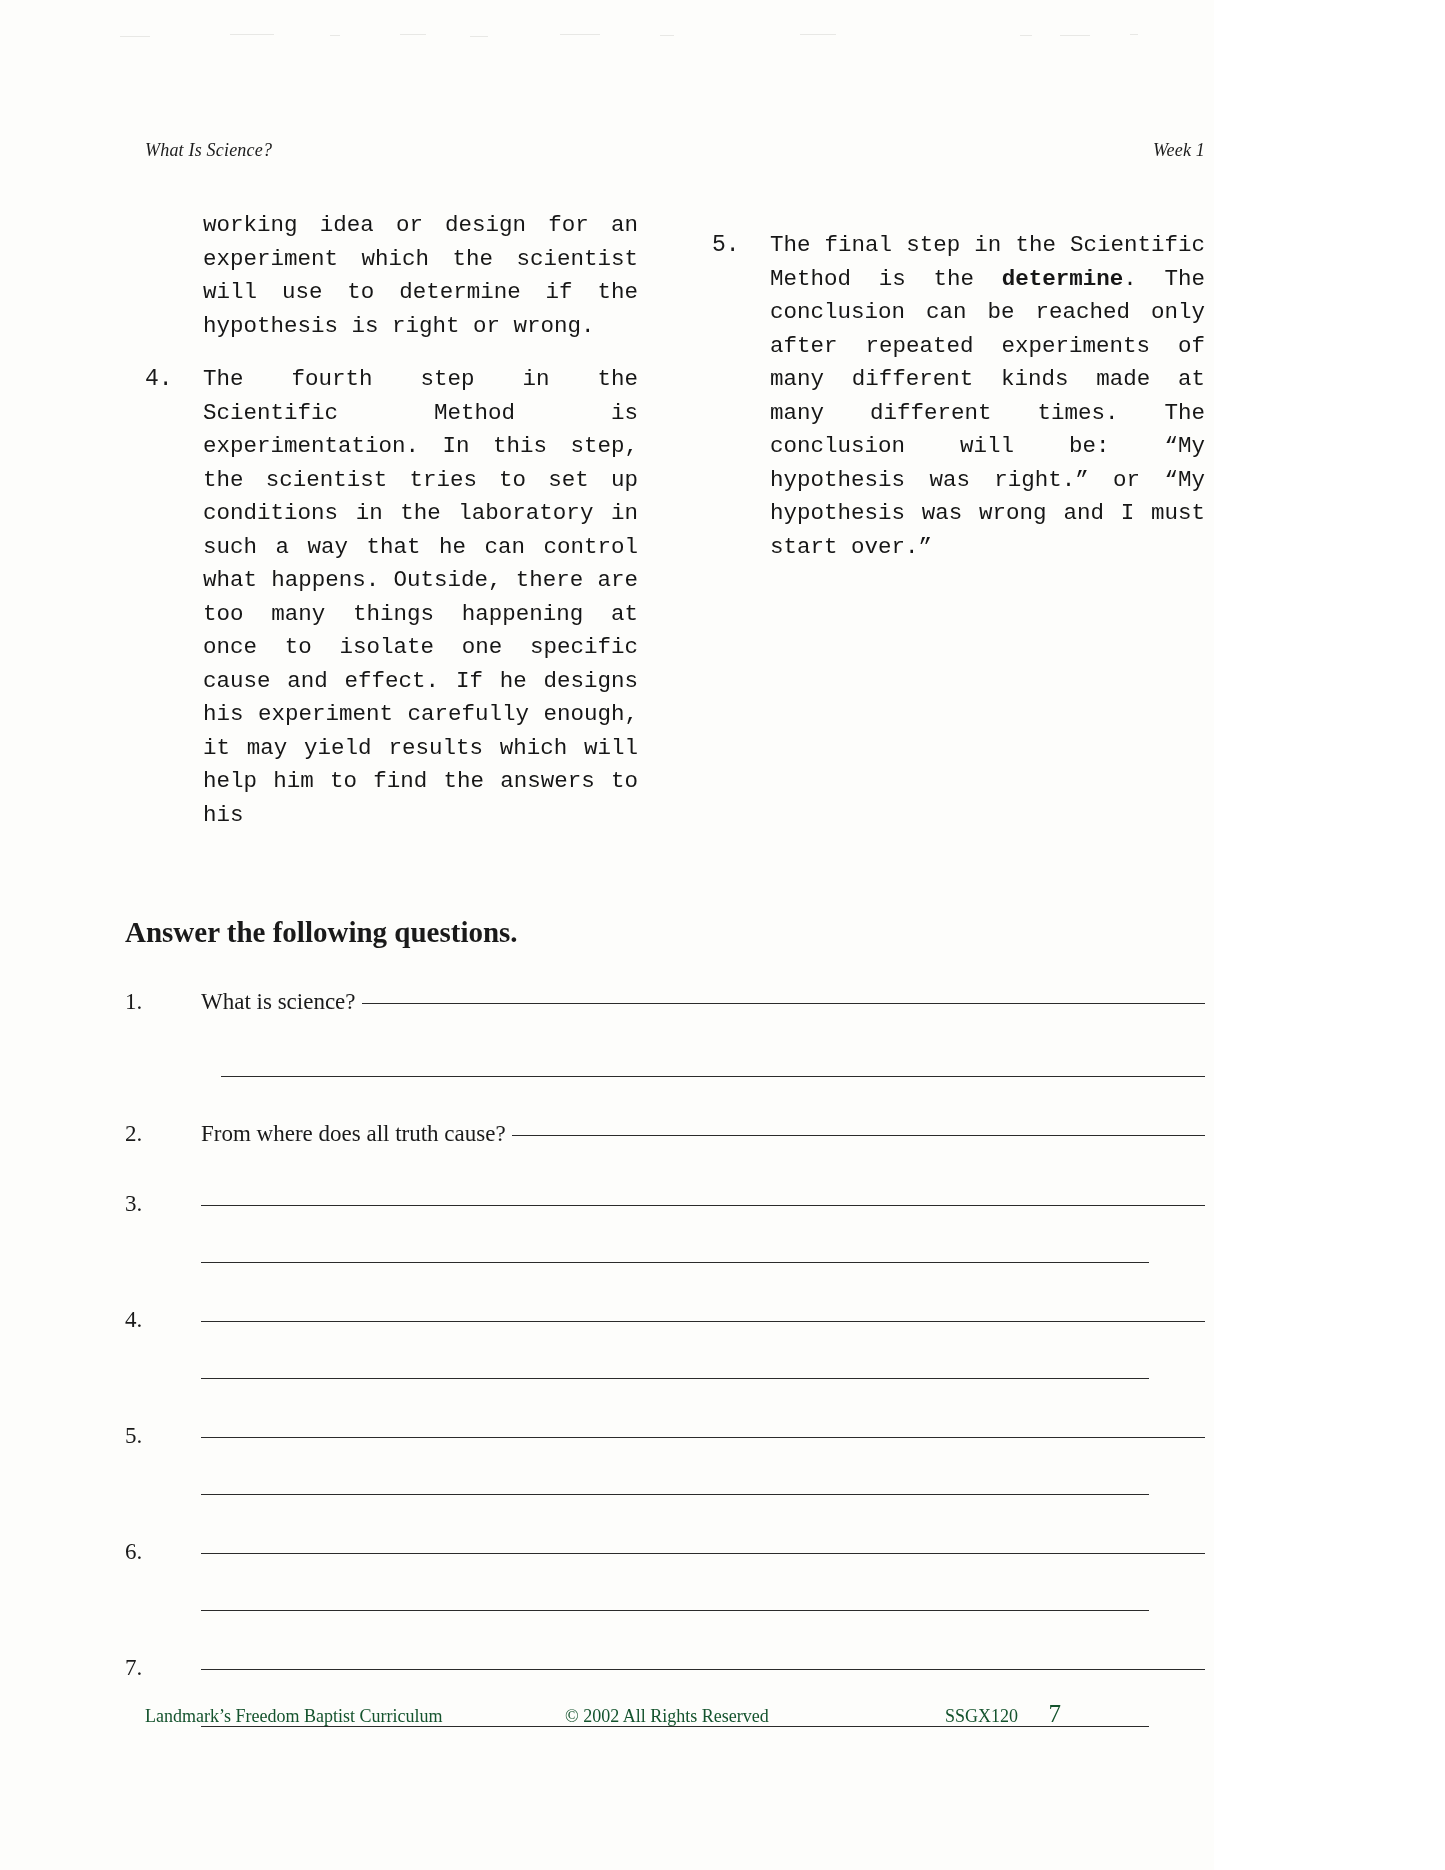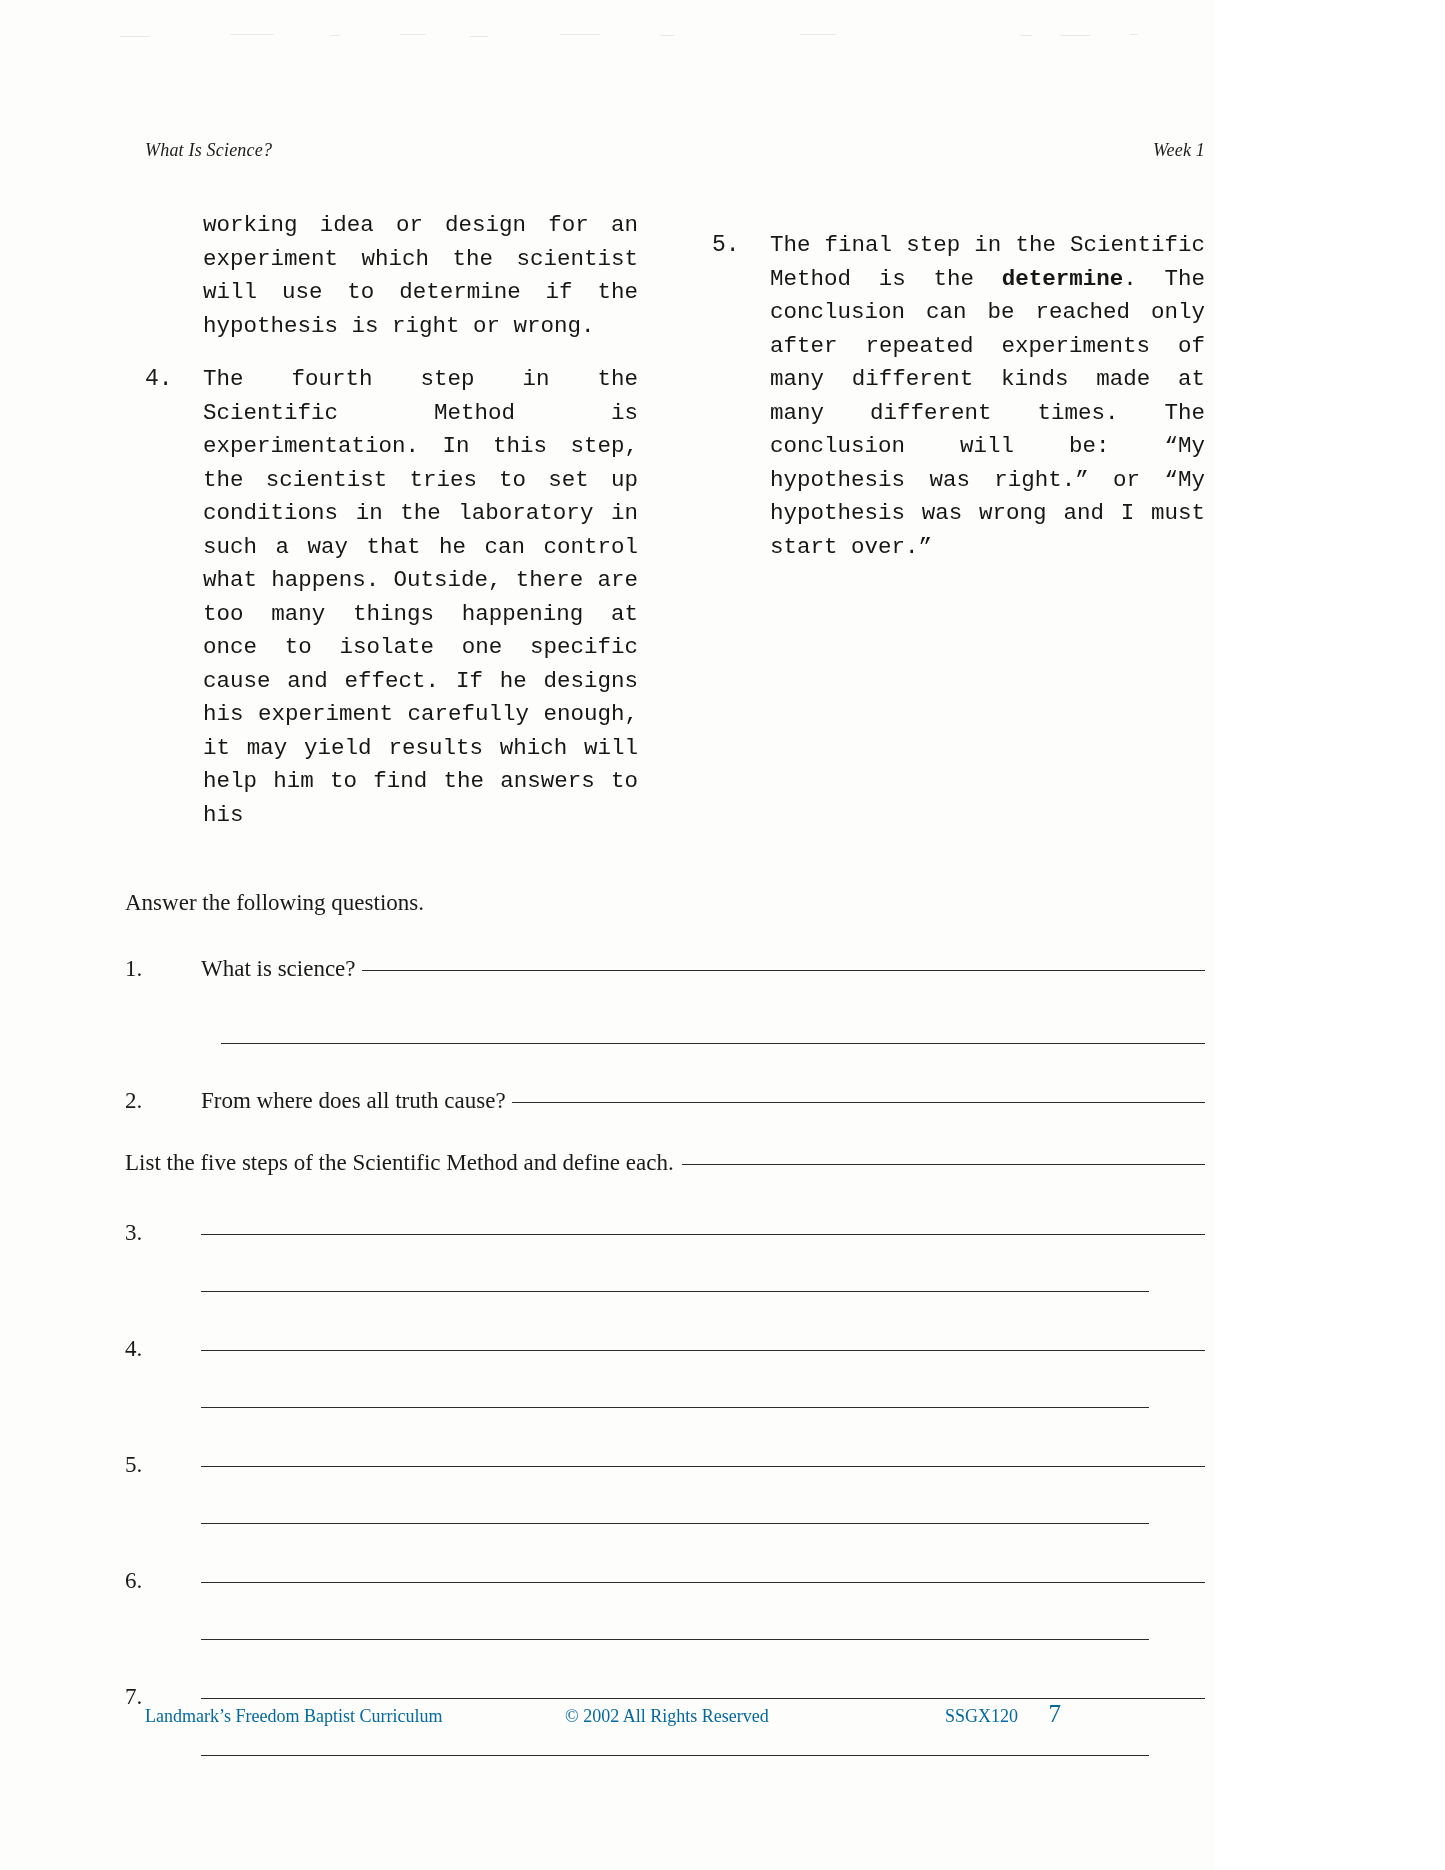--- a/index.html
+++ b/index.html
@@ -79,23 +79,23 @@
   .numbered .para {
     flex: 1 1 auto;
   }
   .col-left .para.first {
     padding-left: 58px;
   }
   b, strong { font-weight: bold; }
 
   
   .answer-head {
-    font-size: 23px;
-    font-weight: normal;
-    margin-top: 54px;
+    font-size: 29px;
+    font-weight: bold;
+    margin-top: 80px;
     margin-left: -20px;
   }
   .qlist {
     margin-top: 40px;
   }
   .qrow {
     display: flex;
     align-items: baseline;
     margin-left: -20px;
     margin-bottom: 8px;
@@ -150,21 +150,21 @@
 
   
   .footer {
     position: absolute;
     left: 145px;
     top: 1700px;
     width: 1060px;
     display: flex;
     align-items: baseline;
     font-size: 18px;
-    color: #0369a1;
+    color: #14532d;
   }
   .footer .f-left { width: 420px; }
   .footer .f-mid { width: 380px; text-align: left; }
   .footer .f-right { flex: 1 1 auto; text-align: left; }
   .footer .pageno {
     font-size: 25px;
     margin-left: 26px;
   }
 </style>
 </head>
@@ -226,24 +226,20 @@
       <div class="spacer-lg"></div>
       <div class="rule-full"></div>
 
       <div class="spacer-md"></div>
       <div class="qrow">
         <div class="qnum">2.</div>
         <div class="qtext">From where does all truth cause?</div>
         <div class="rule"></div>
       </div>
 
-      <div class="lead-line">
-        <div class="qtext">List the five steps of the Scientific Method and define each.</div>
-        <div class="rule"></div>
-      </div>
 
       <div class="blankrow">
         <div class="qnum">3.</div>
         <div class="rule"></div>
       </div>
       <div class="sublinerow"></div>
 
       <div class="blankrow">
         <div class="qnum">4.</div>
         <div class="rule"></div>

